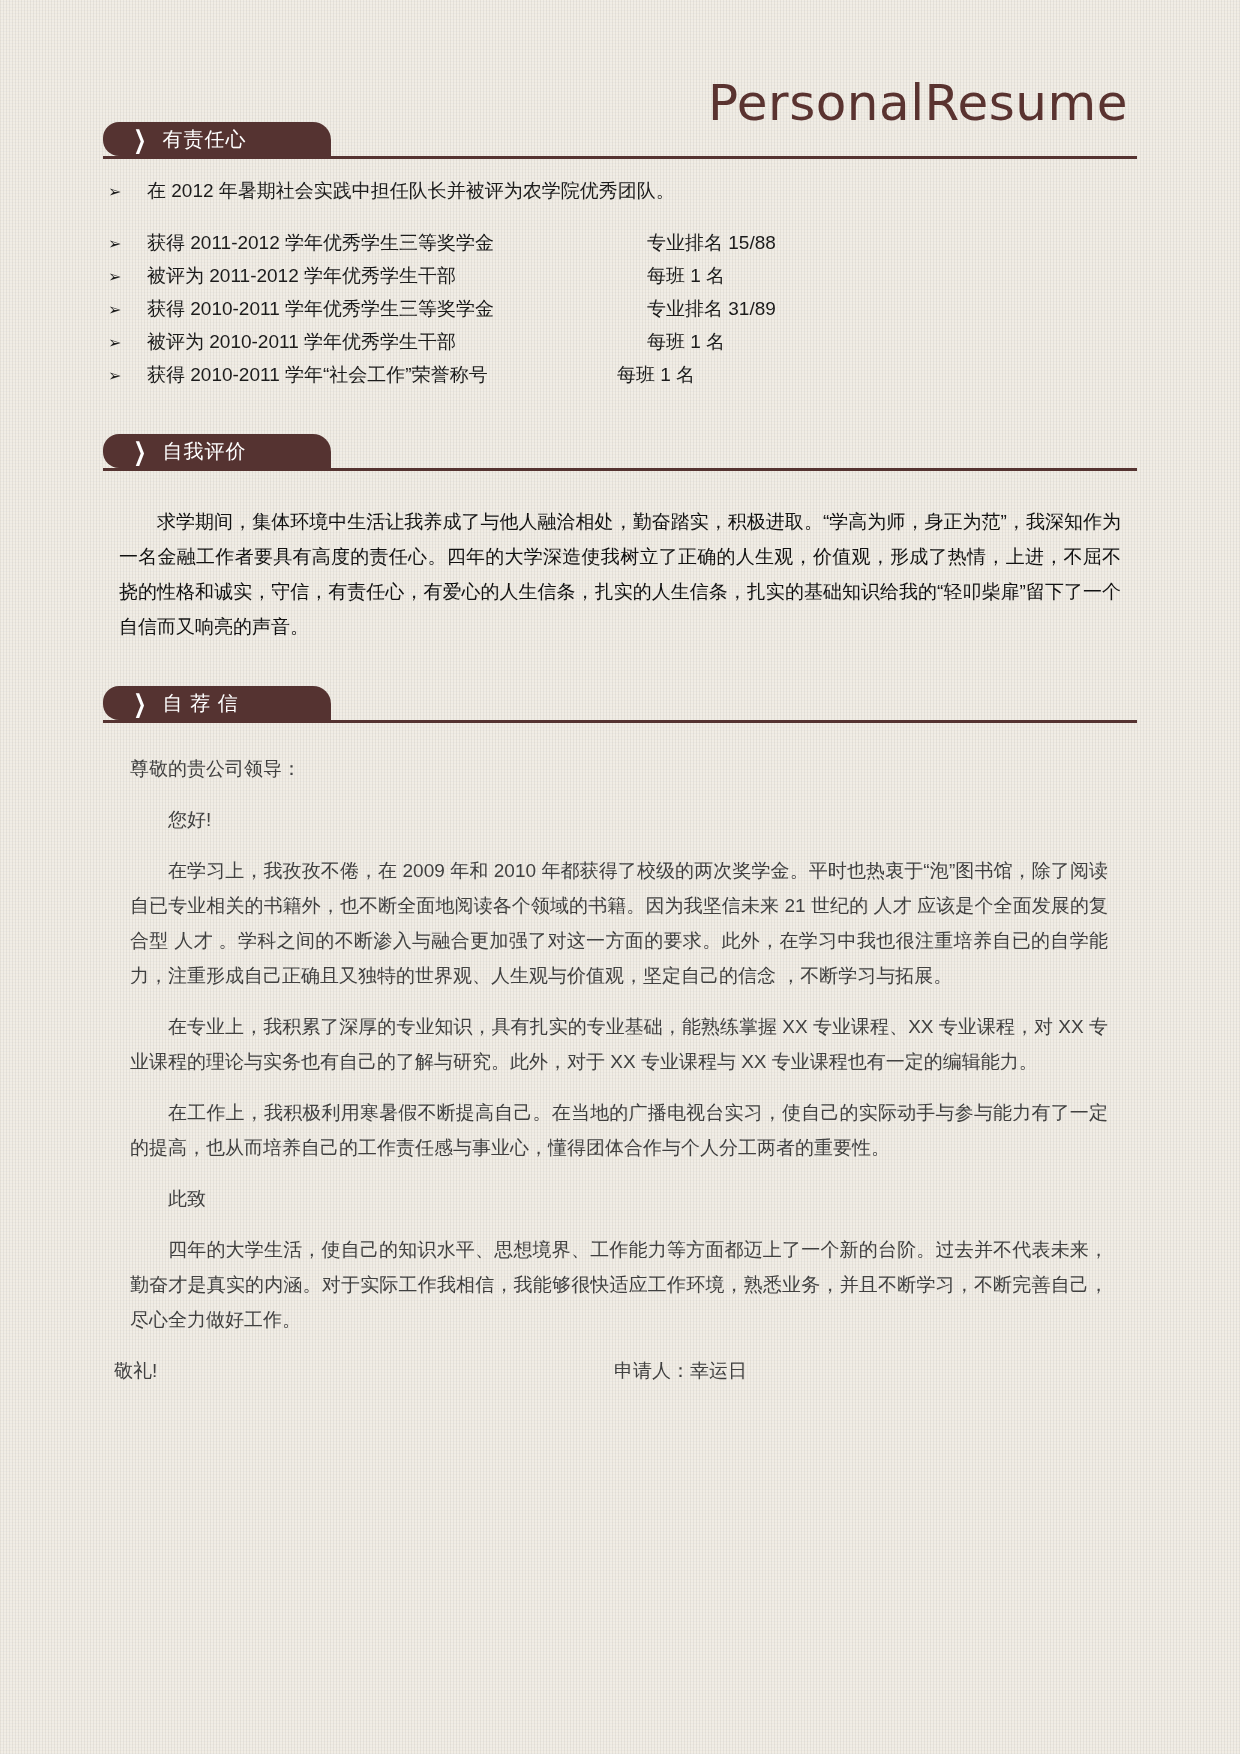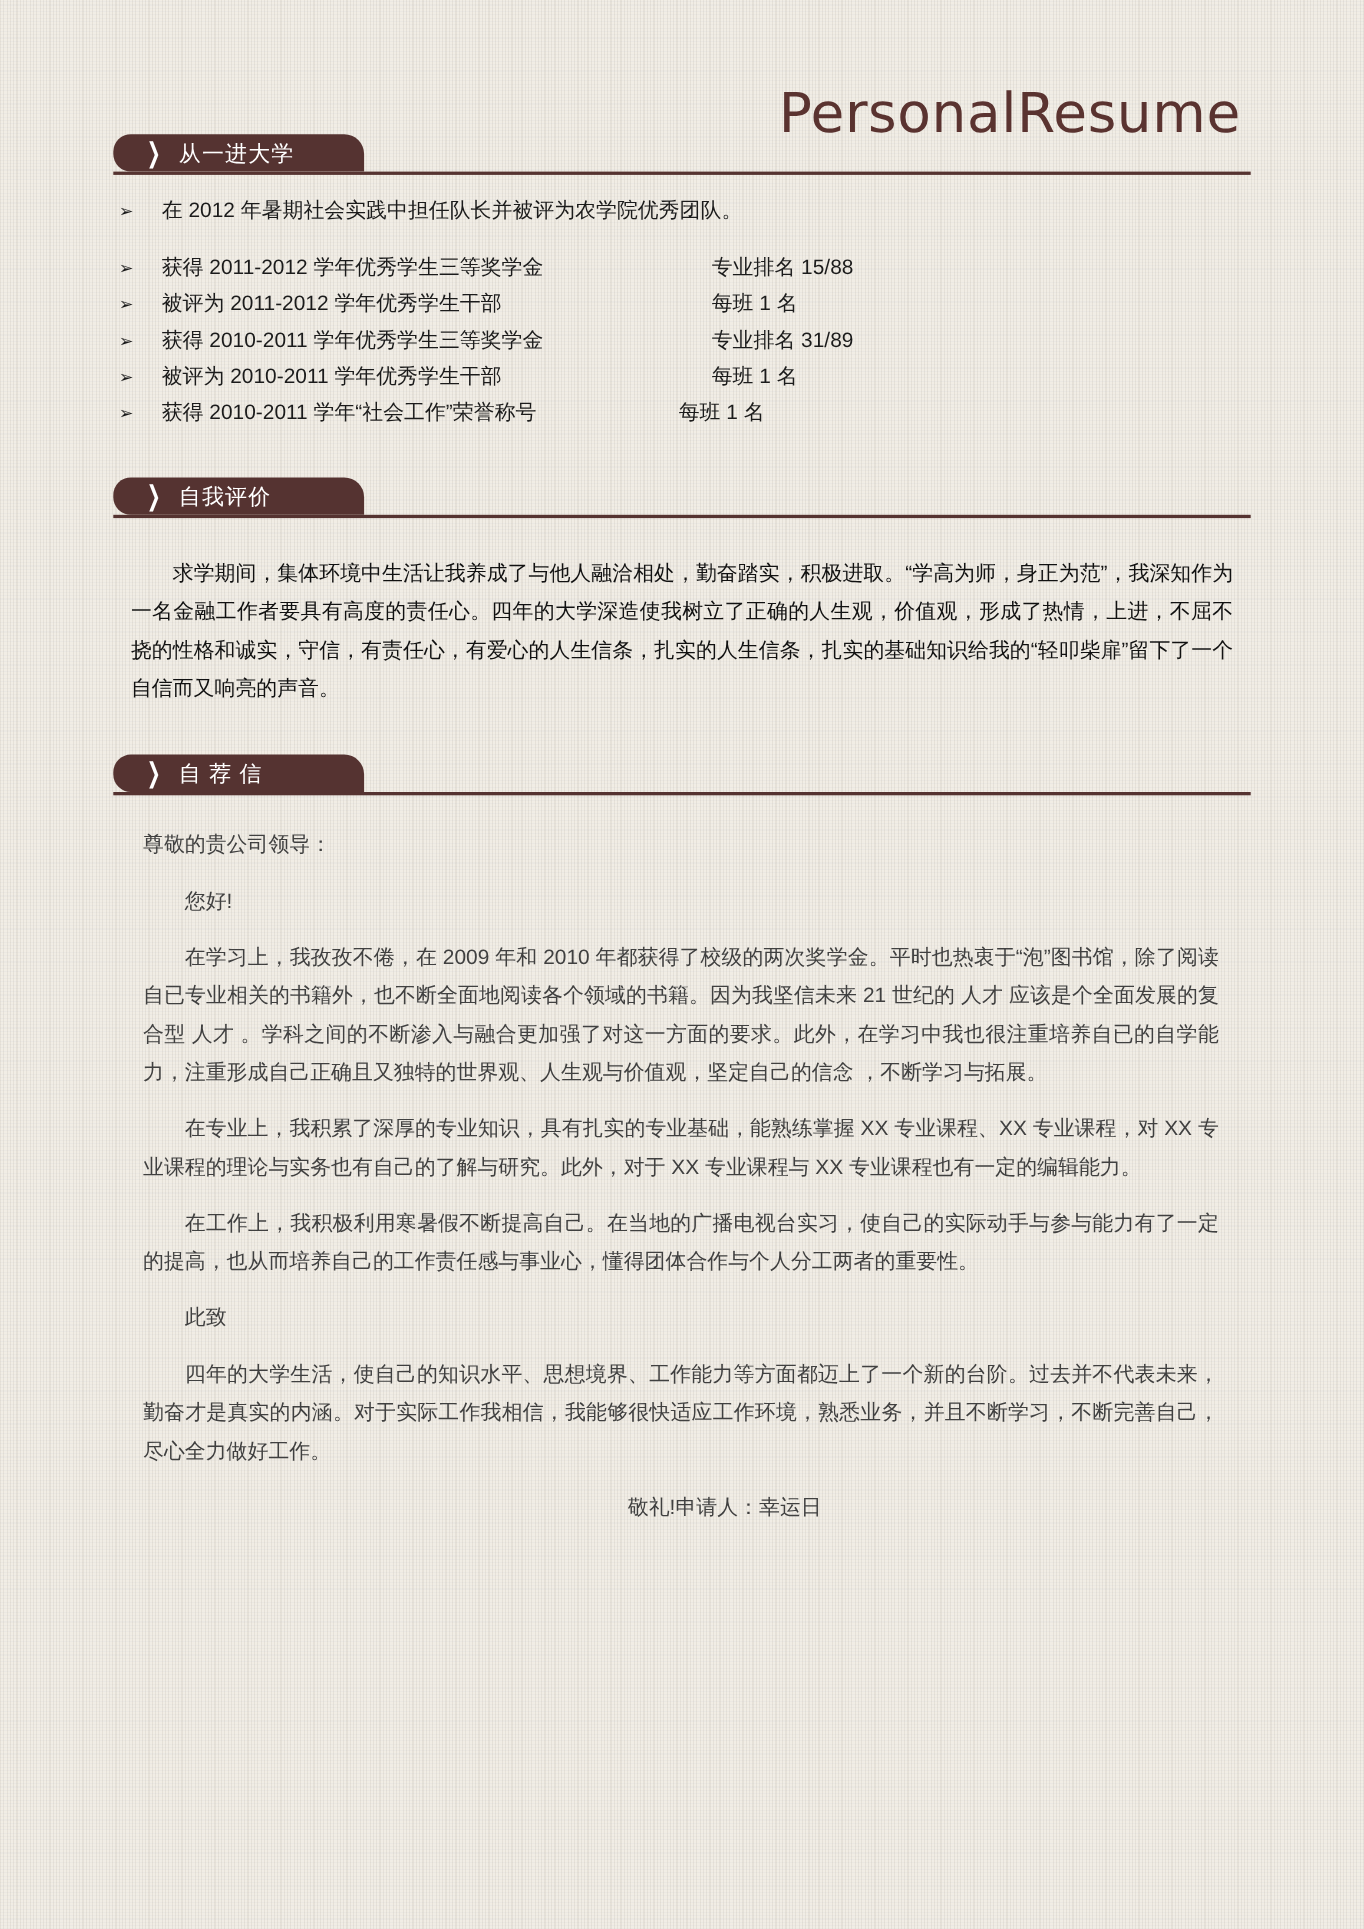--- a/index.html
+++ b/index.html
@@ -152,21 +152,20 @@
     left: 114px;
     width: 1010px;
     font-size: 19px;
     color: #404040;
     line-height: 35px;
   }
   .sign-row {
     display: flex;
     justify-content: flex-start;
     margin: 0;
-    text-align: right;
   }
   .sign-left {
     flex: 0 0 500px;
   }
   .sign-right {
     flex: 0 0 auto;
   }
 </style>
 </head>
 <body>
@@ -175,21 +174,21 @@
 
 <div id="page">
 
   <div class="title-wrap">
     <div class="doc-title">PersonalResume</div>
   </div>
 
   <div class="section-head" style="top:122px;">
     <div class="banner">
       <span class="banner-chevron">❯</span>
-      <span class="banner-label">从一进大学</span>
+      <span class="banner-label">有责任心</span>
     </div>
     <div class="banner-rule"></div>
   </div>
 
   <div class="bullet-list" style="top:174px;">
     <div class="bullet-row">
       <span class="bullet-marker">➢</span>
       <span class="bullet-main" style="flex:0 0 auto;">在 2012 年暑期社会实践中担任队长并被评为农学院优秀团队。</span>
       <span class="bullet-aside"></span>
     </div>

